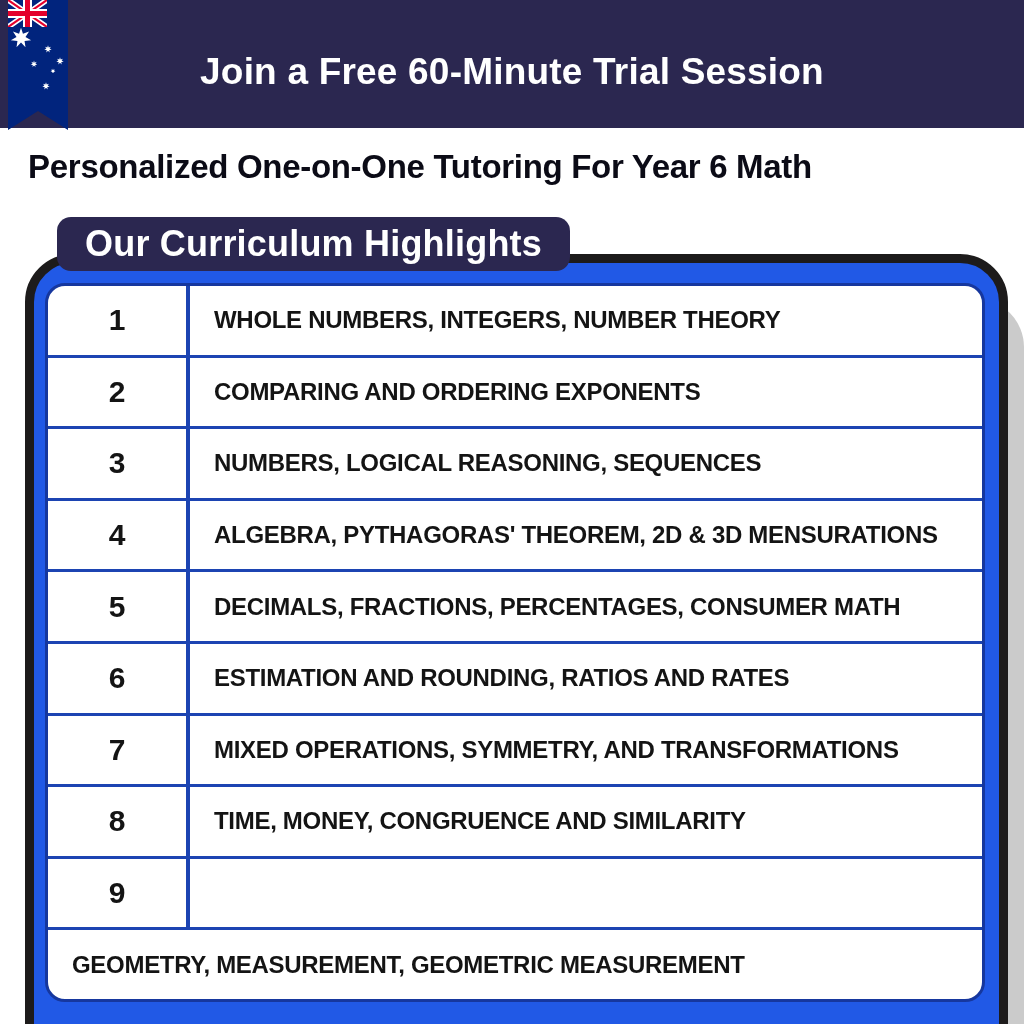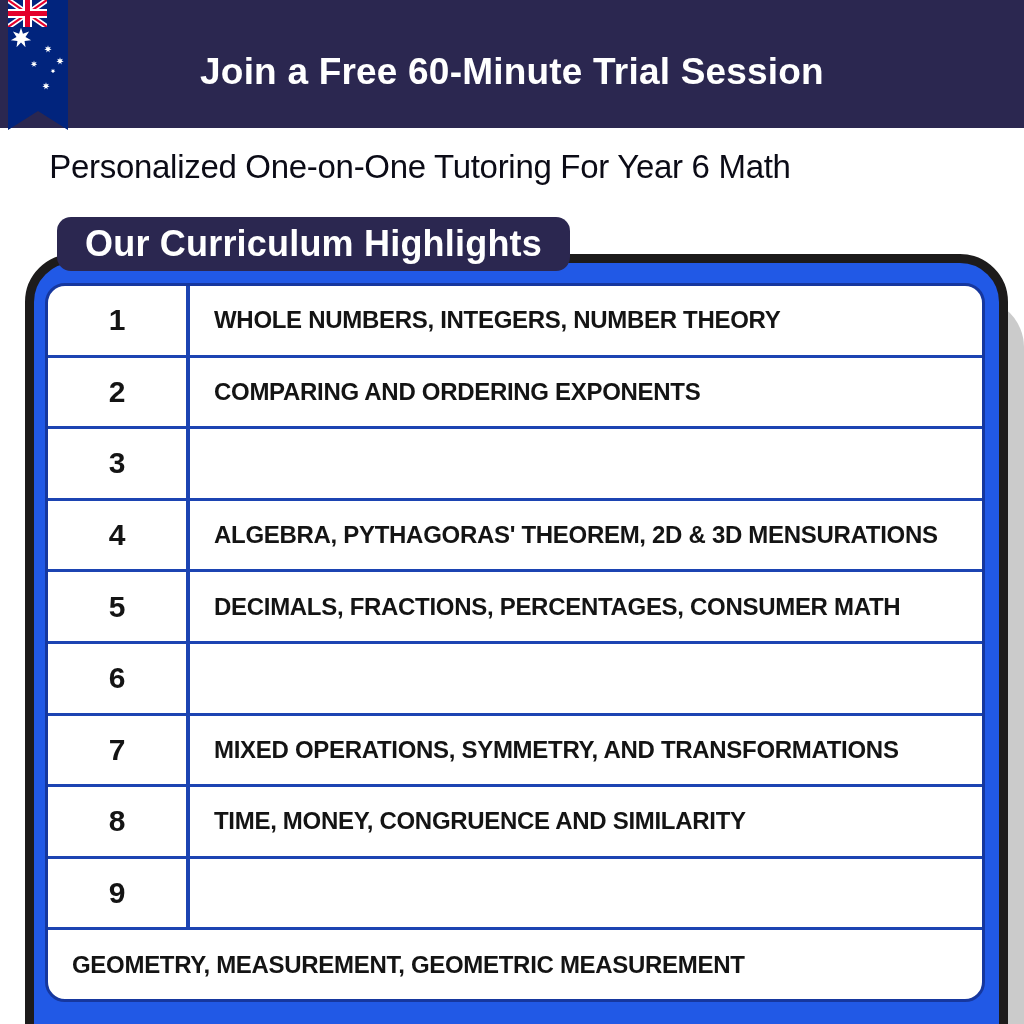--- a/index.html
+++ b/index.html
@@ -19,21 +19,21 @@
     font-family:"Liberation Sans", sans-serif;}
   .stage{position:relative;width:1024px;height:1024px;background:#ffffff;overflow:hidden;}
 
   .banner{position:absolute;left:0;top:0;width:1024px;height:128px;
     background:var(--banner-navy);display:flex;align-items:center;justify-content:center;}
   .banner-title{color:#ffffff;font-size:37px;font-weight:bold;letter-spacing:.2px;margin-top:16px;}
 
   .flag{position:absolute;left:8px;top:0;width:60px;height:130px;z-index:5;}
 
   .subtitle{position:absolute;left:0;top:148px;width:840px;text-align:center;
-    color:var(--title-dark);font-size:33px;font-weight:normal;letter-spacing:-.3px;}
+    color:var(--title-dark);font-size:33px;font-weight:bold;letter-spacing:-.3px;}
 
   .pill{position:absolute;left:57px;top:217px;height:54px;z-index:4;
     background:var(--banner-navy);border-radius:14px;display:flex;align-items:center;
     padding:0 28px;}
   .pill-label{color:#ffffff;font-size:36px;font-weight:bold;letter-spacing:.2px;}
 
   .panel{position:absolute;left:25px;top:254px;width:983px;height:900px;z-index:1;
     background:var(--accent-blue);border:9px solid var(--outline-black);
     border-radius:48px;box-shadow:16px 45px 0 var(--shadow-gray);}
 
@@ -103,40 +103,42 @@
     <div class="cell-num">
       <span>2</span>
     </div>
     <div class="cell-topic">COMPARING AND ORDERING EXPONENTS</div>
   </div>
 
   <div class="row">
     <div class="cell-num">
       <span>3</span>
     </div>
+    <div class="cell-topic">NUMBERS, LOGICAL REASONING, SEQUENCES</div>
   </div>
 
   <div class="row">
     <div class="cell-num">
       <span>4</span>
     </div>
     <div class="cell-topic">ALGEBRA, PYTHAGORAS' THEOREM, 2D &amp; 3D MENSURATIONS</div>
   </div>
 
   <div class="row">
     <div class="cell-num">
       <span>5</span>
     </div>
     <div class="cell-topic">DECIMALS, FRACTIONS, PERCENTAGES, CONSUMER MATH</div>
   </div>
 
   <div class="row">
     <div class="cell-num">
       <span>6</span>
     </div>
+    <div class="cell-topic">ESTIMATION AND ROUNDING, RATIOS AND RATES</div>
   </div>
 
   <div class="row">
     <div class="cell-num">
       <span>7</span>
     </div>
     <div class="cell-topic">MIXED OPERATIONS, SYMMETRY, AND TRANSFORMATIONS</div>
   </div>
 
   <div class="row">

